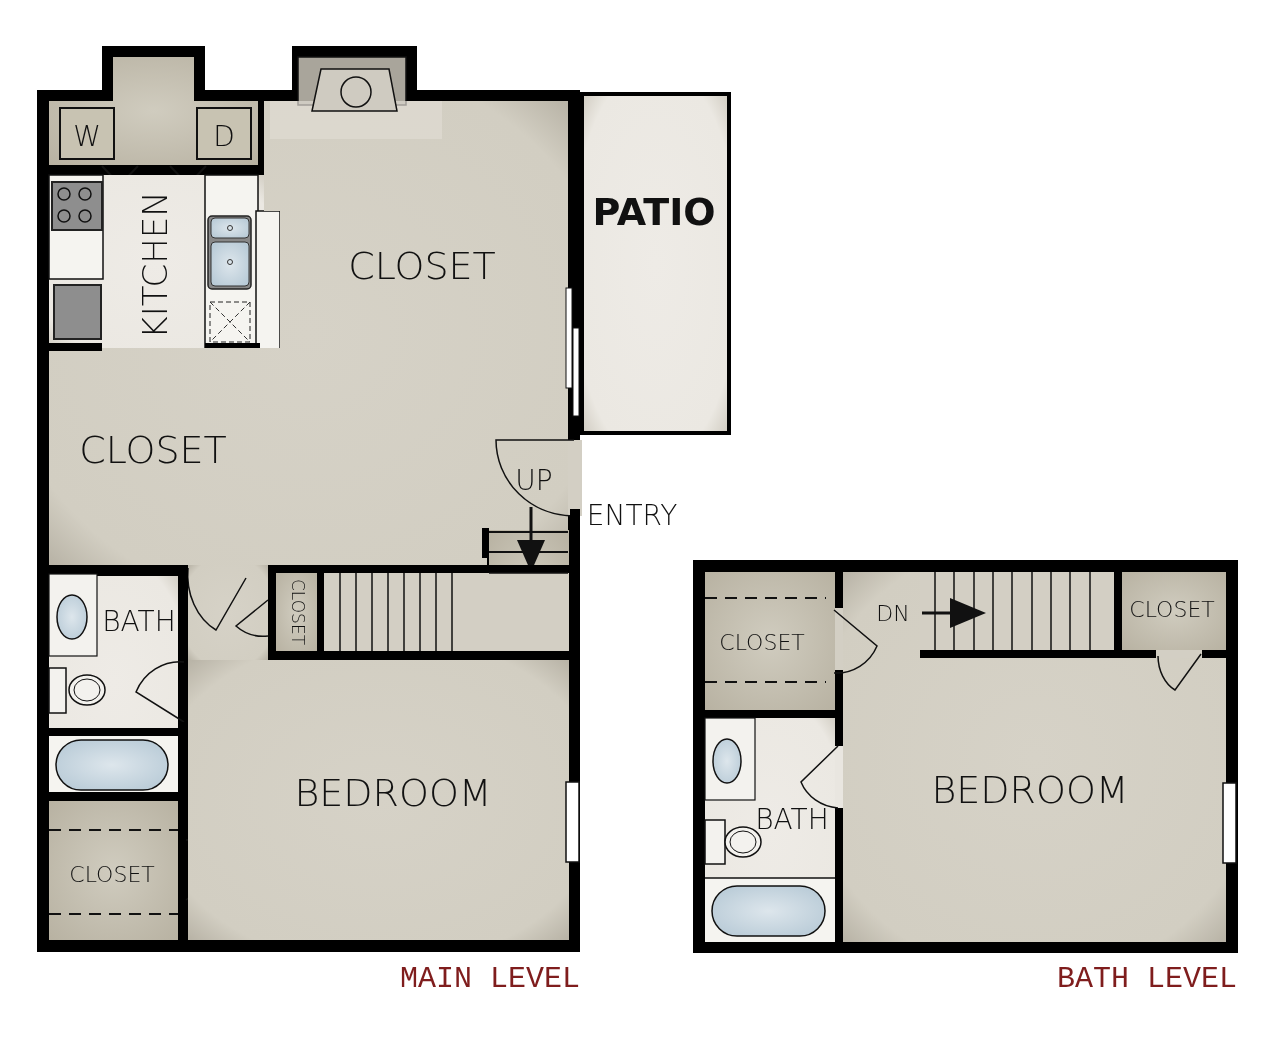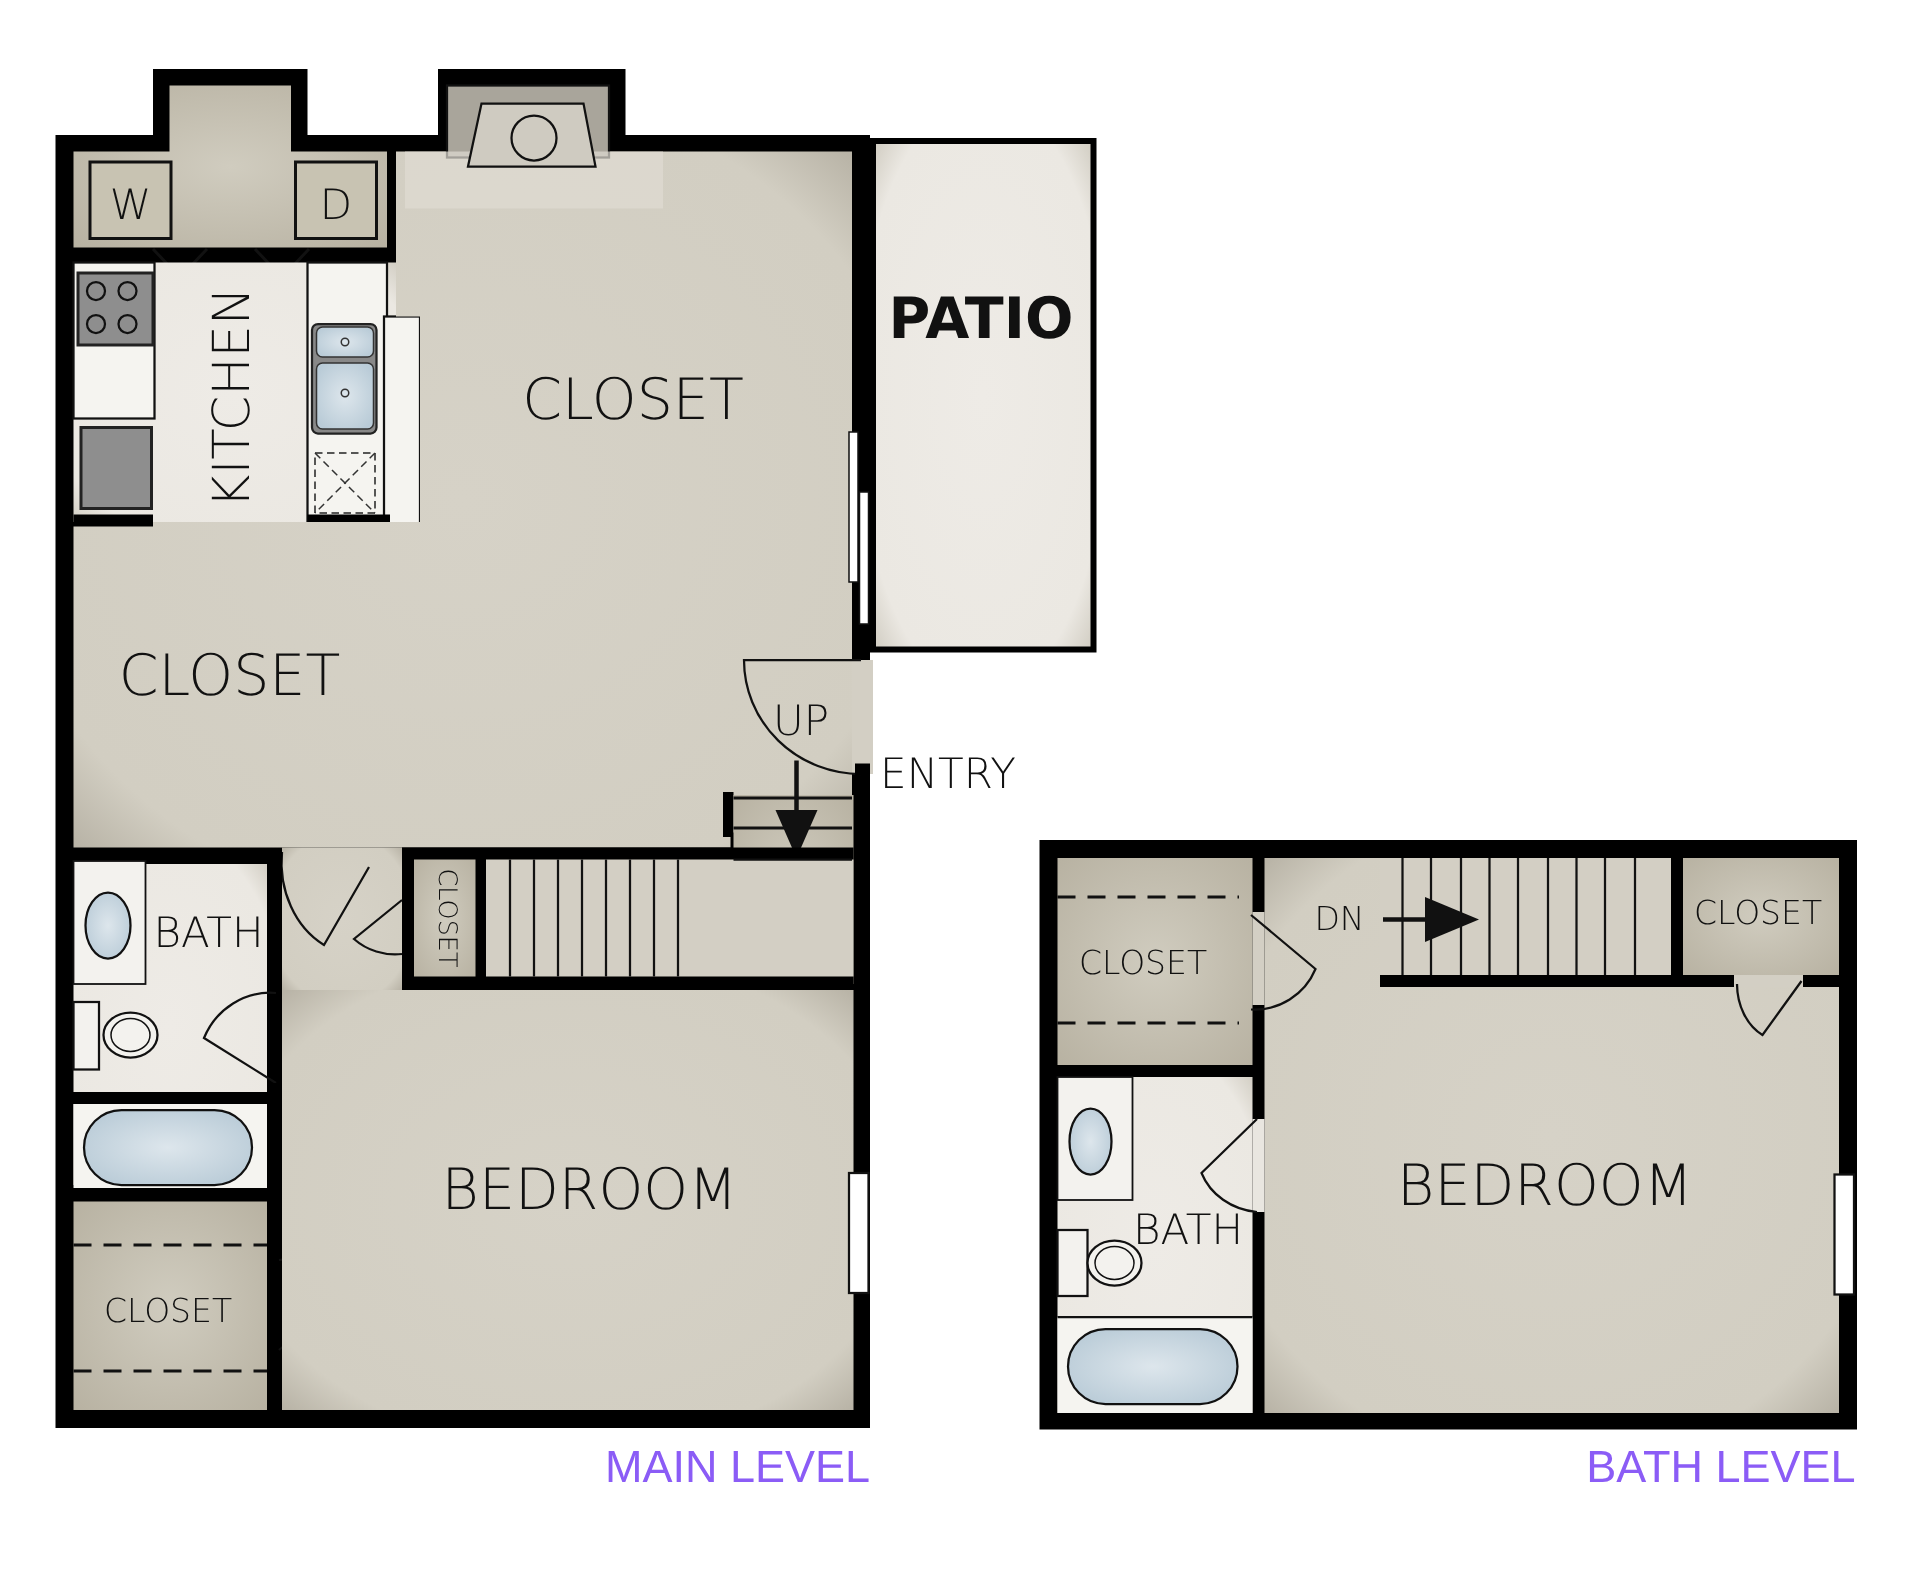--- a/index.html
+++ b/index.html
@@ -6,21 +6,21 @@
   body { width:1275px; height:1050px; position:relative; overflow:hidden; font-family:"DejaVu Sans", sans-serif; }
   svg.plan { position:absolute; left:0; top:0; }
   .lbl { position:absolute; color:#111; font-family:"DejaVu Sans", sans-serif; font-weight:300; letter-spacing:0px; white-space:nowrap; line-height:1; transform:translate(-50%,-50%); }
   .room-xl { font-size:38px; }
   .room-l { font-size:34px; }
   .room-m { font-size:28px; }
   .room-s { font-size:22px; }
   .room-xs { font-size:28px; }
   .vert { transform:translate(-50%,-50%) rotate(-90deg); }
   .vert-cw { transform:translate(-50%,-50%) rotate(90deg); }
-  .level { position:absolute; font-size:30px; color:#8b5cf6; font-family:Liberation Sans, sans-serif; white-space:nowrap; transform:translateX(-100%); }
+  .level { position:absolute; font-size:30px; color:#7f1d1d; font-family:Liberation Mono, monospace; white-space:nowrap; transform:translateX(-100%); }
 </style>
 </head>
 <body>
 
 <svg class="plan" width="1275" height="1050" viewBox="0 0 1275 1050">
   <defs>
     <radialGradient id="floorGrad" cx="50%" cy="50%" r="70%">
       <stop offset="0%" stop-color="#d6d2c7"></stop>
       <stop offset="85%" stop-color="#d2cec2"></stop>
       <stop offset="100%" stop-color="#b9b4a7"></stop>

